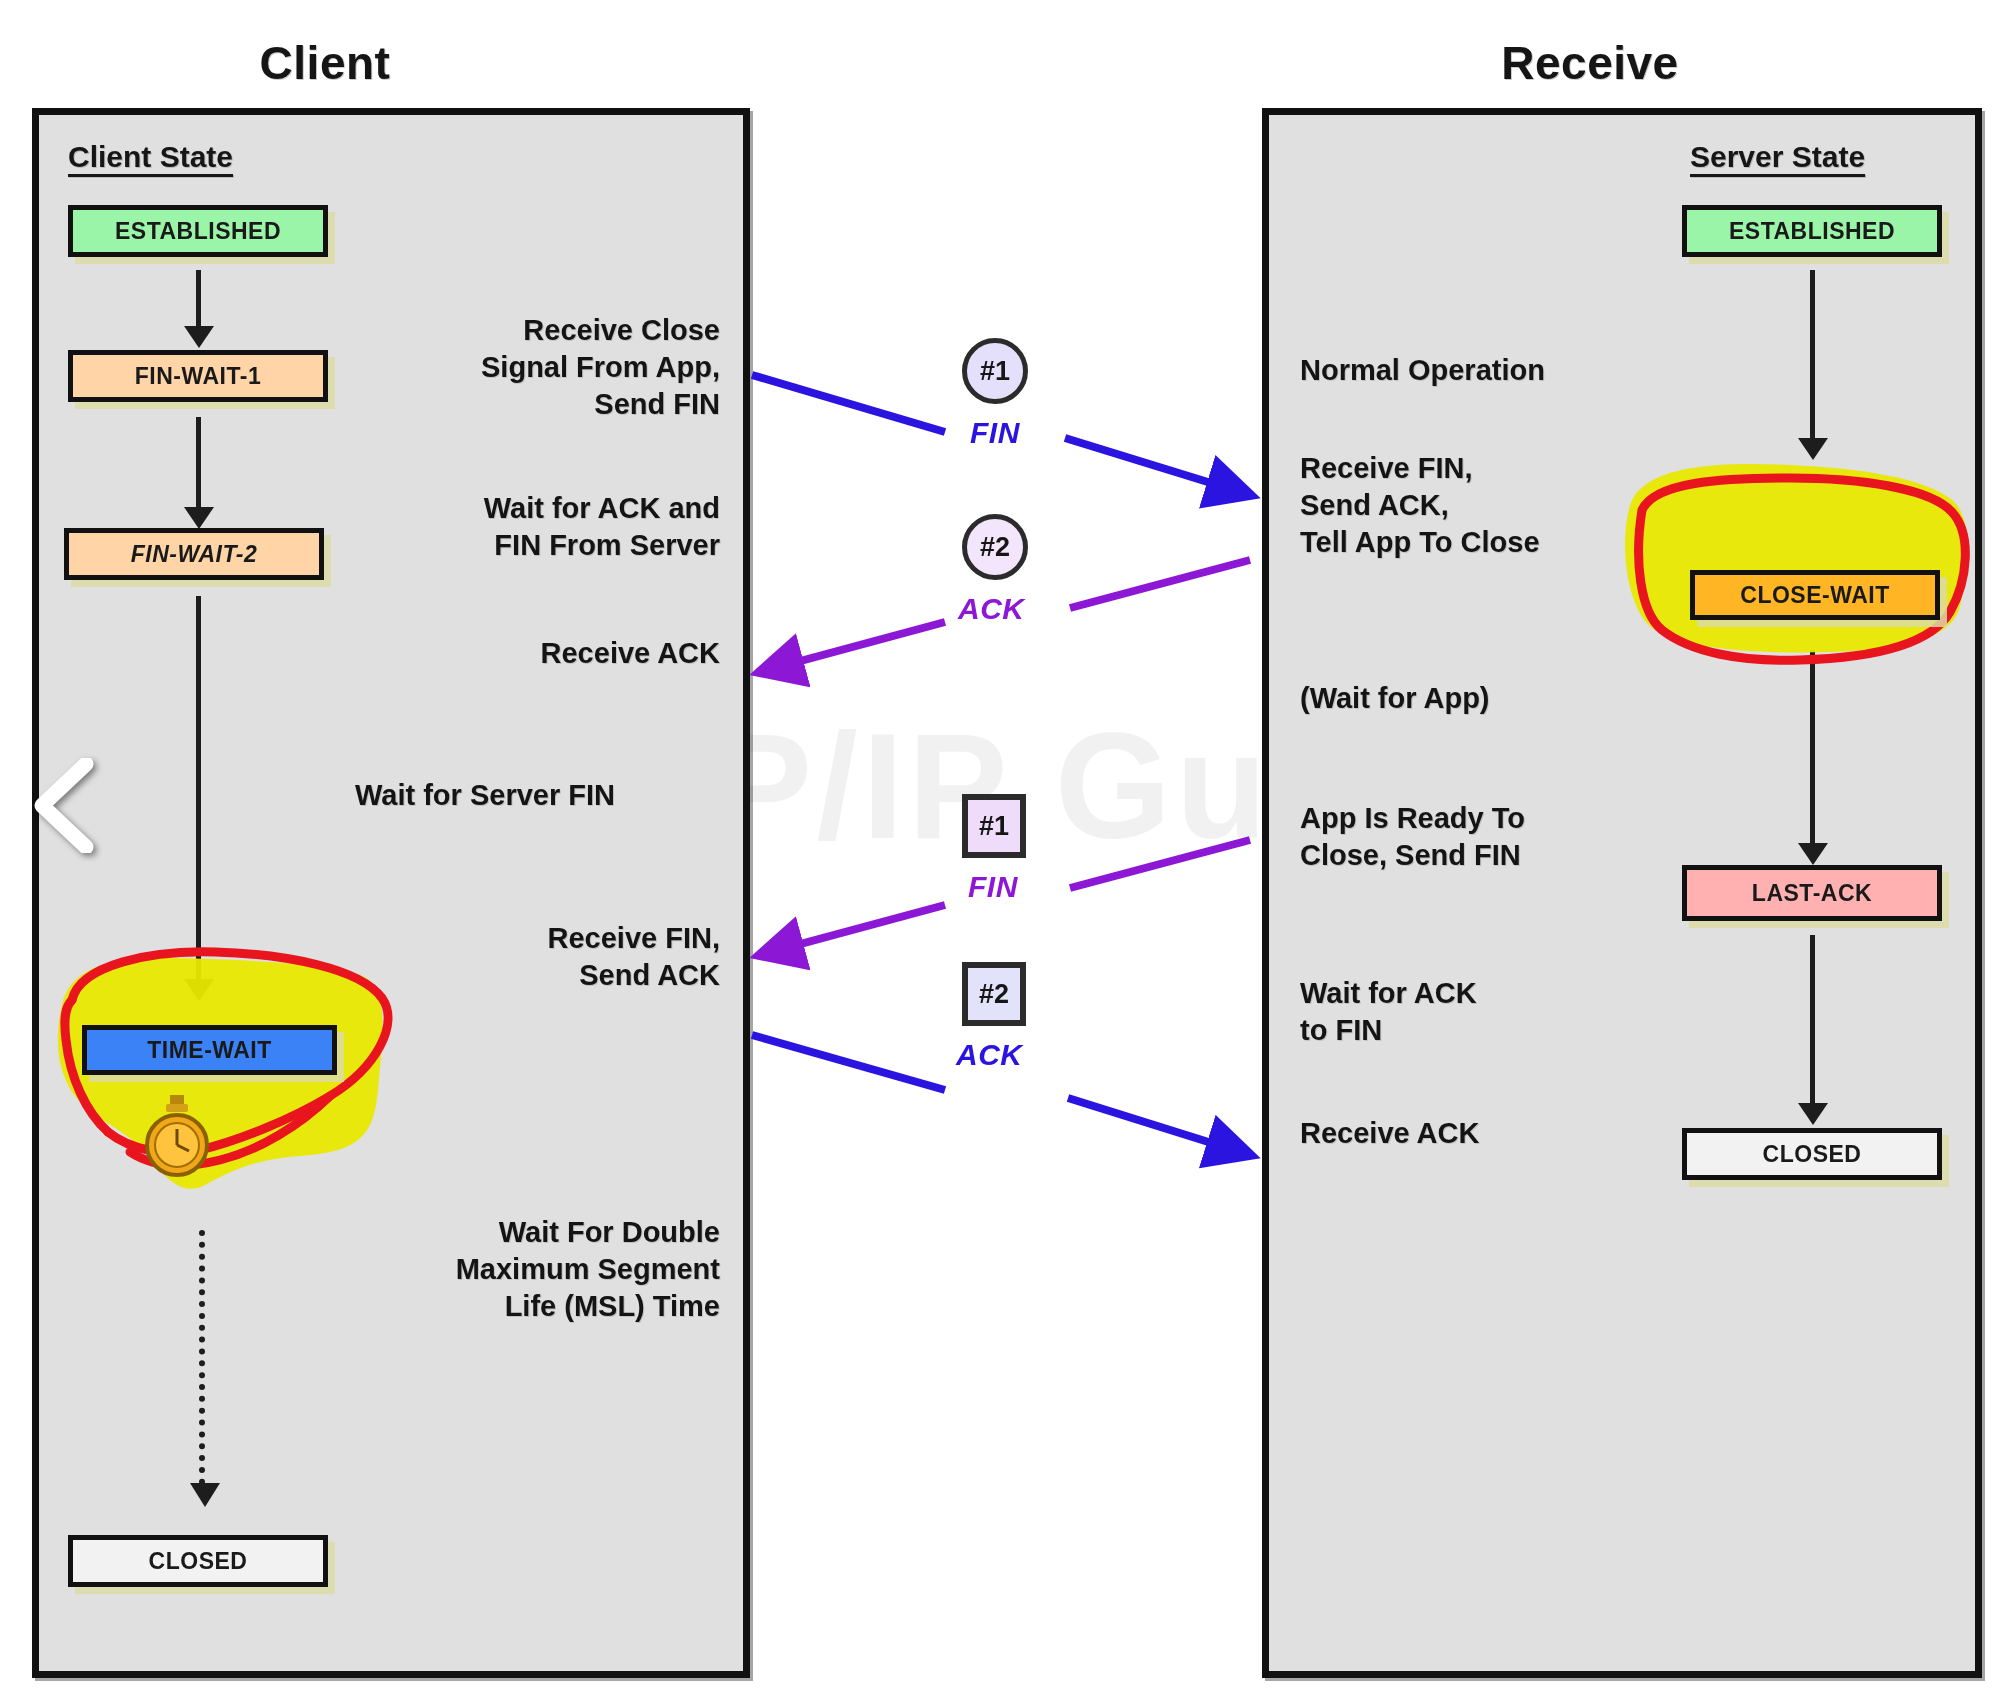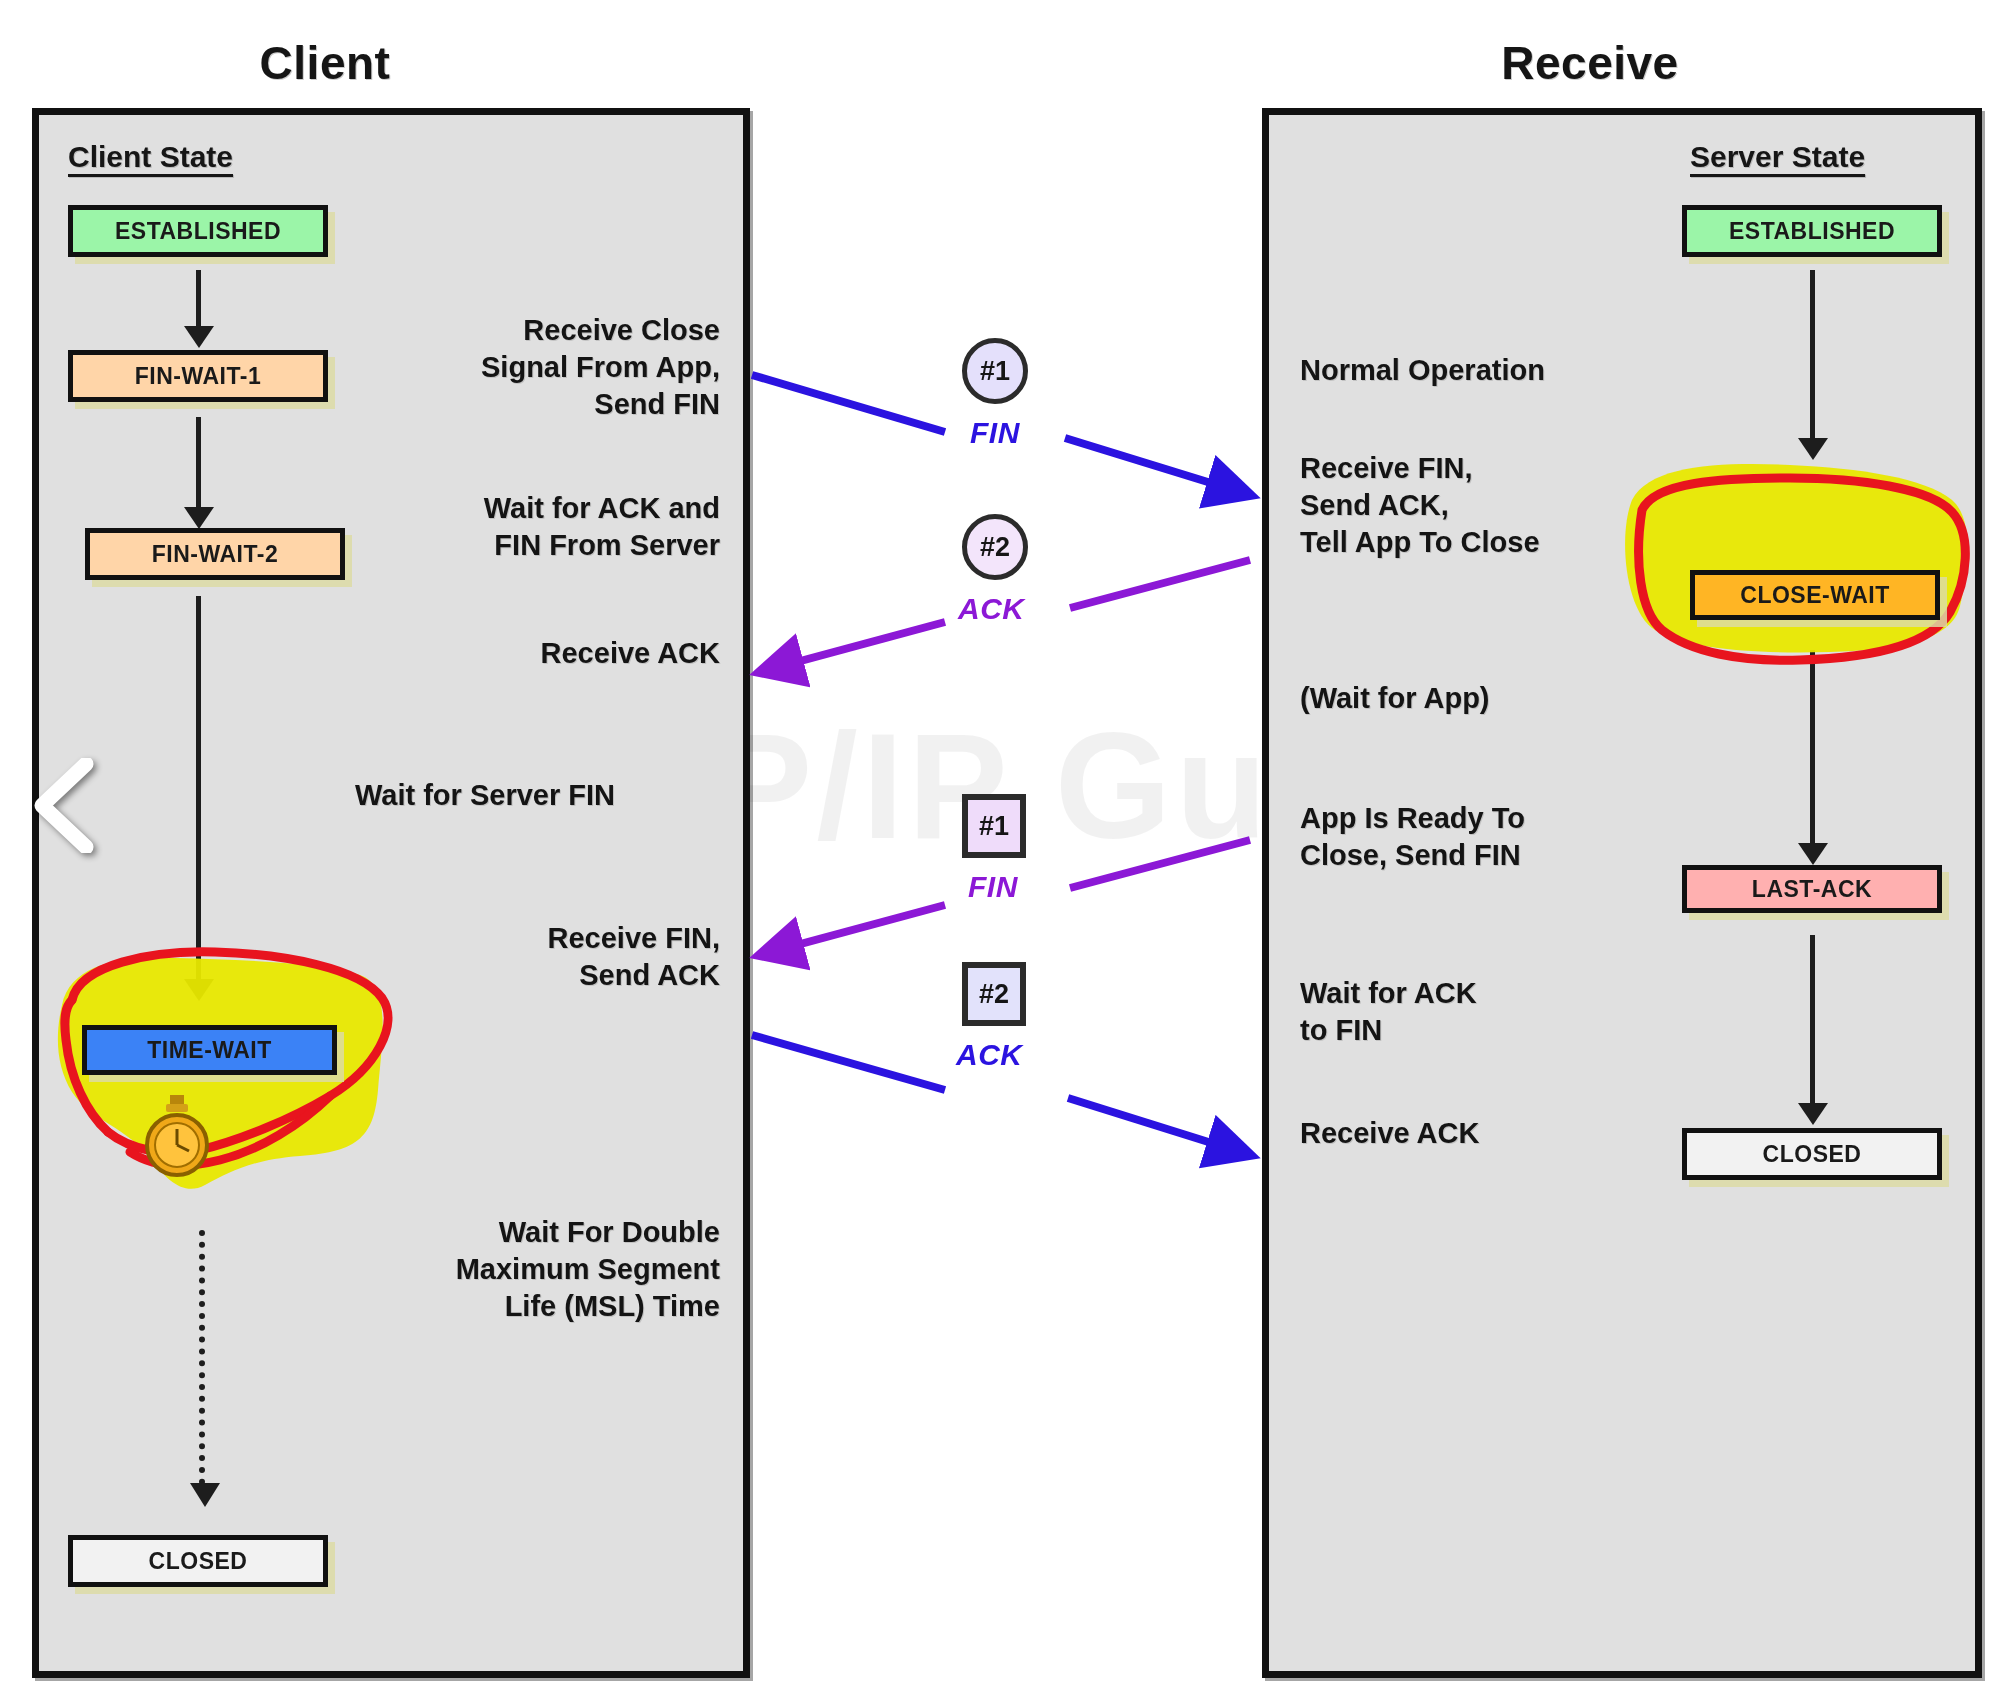--- a/index.html
+++ b/index.html
@@ -187,21 +187,21 @@
   <div class="panel" id="panel-client"></div>
 
   <div class="state-head" style="left:68px; top:140px;">Client State</div>
 
   <div class="state-box" style="left:68px; top:205px; width:260px; height:52px; background:#9bf5a8;">ESTABLISHED</div>
   <div class="v-arrow" style="left:196px; top:270px; height:58px;"></div>
 
   <div class="state-box" style="left:68px; top:350px; width:260px; height:52px; background:#ffd5a8;">FIN-WAIT-1</div>
   <div class="v-arrow" style="left:196px; top:417px; height:92px;"></div>
 
-  <div class="state-box" style="left:85px; top:528px; width:260px; height:52px; background:#ffd5a8;">FIN-WAIT-2</div>
+  <div class="state-box" style="left:64px; top:528px; width:260px; height:52px; background:#ffd5a8;font-style:italic;">FIN-WAIT-2</div>
   <div class="v-arrow" style="left:196px; top:596px; height:385px;"></div>
 
   <div class="state-box" style="left:82px; top:1025px; width:255px; height:50px; background:#3b82f6; z-index:6;">TIME-WAIT</div>
 
   <div class="v-arrow-dotted" style="left:199px; top:1230px; height:255px;"></div>
 
   <div class="state-box" style="left:68px; top:1535px; width:260px; height:52px; background:#f2f2f2;">CLOSED</div>
 
   <div class="desc right-al" style="left:290px; top:312px; width:430px;">Receive Close
 Signal From App,
@@ -219,21 +219,21 @@
   <div class="panel" id="panel-server"></div>
 
   <div class="state-head" style="left:1690px; top:140px;">Server State</div>
 
   <div class="state-box" style="left:1682px; top:205px; width:260px; height:52px; background:#9bf5a8;">ESTABLISHED</div>
   <div class="v-arrow" style="left:1810px; top:270px; height:170px;"></div>
 
   <div class="state-box" style="left:1690px; top:570px; width:250px; height:50px; background:#ffb524; z-index:6;">CLOSE-WAIT</div>
   <div class="v-arrow" style="left:1810px; top:650px; height:195px;"></div>
 
-  <div class="state-box" style="left:1682px; top:865px; width:260px; height:48px; background:#ffb0b0;">LAST-ACK</div>
+  <div class="state-box" style="left:1682px; top:865px; width:260px; height:56px; background:#ffb0b0;">LAST-ACK</div>
   <div class="v-arrow" style="left:1810px; top:935px; height:170px;"></div>
 
   <div class="state-box" style="left:1682px; top:1128px; width:260px; height:52px; background:#f2f2f2;">CLOSED</div>
 
   <div class="desc" style="left:1300px; top:352px; width:450px;">Normal Operation</div>
   <div class="desc" style="left:1300px; top:450px; width:470px;">Receive FIN,
 Send ACK,
 Tell App To Close</div>
   <div class="desc" style="left:1300px; top:680px; width:450px;">(Wait for App)</div>
   <div class="desc" style="left:1300px; top:800px; width:450px;">App Is Ready To

